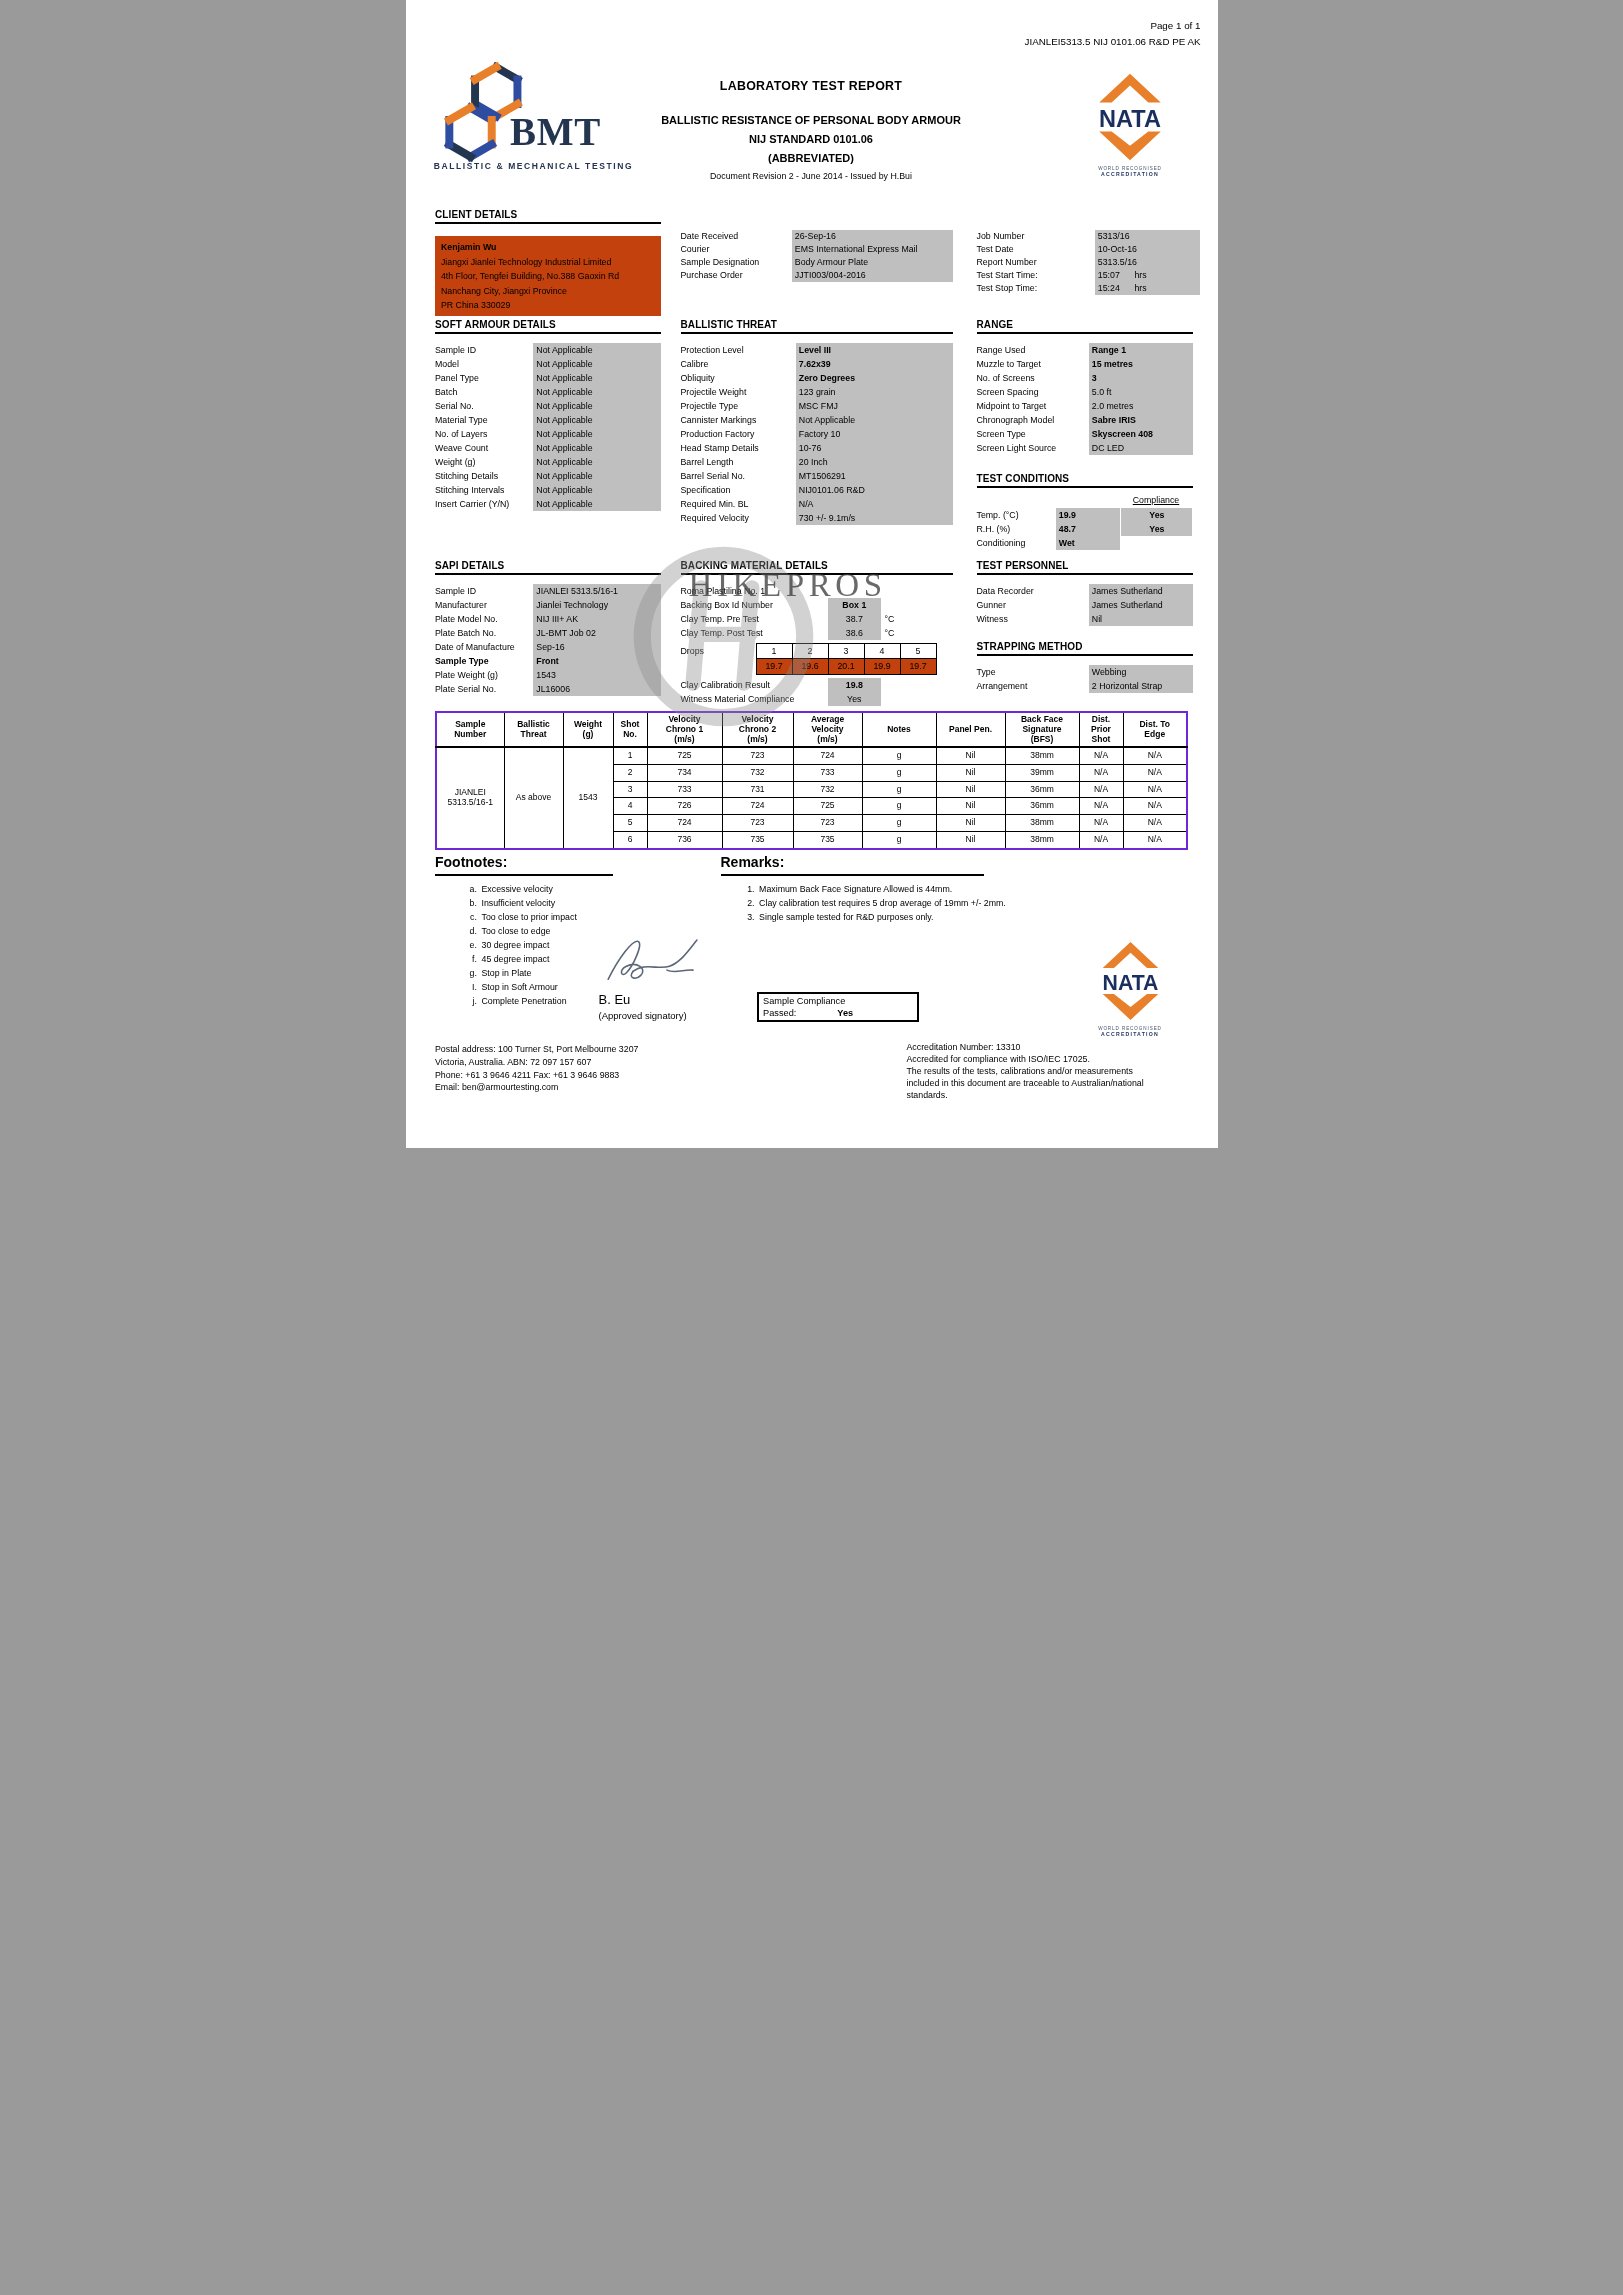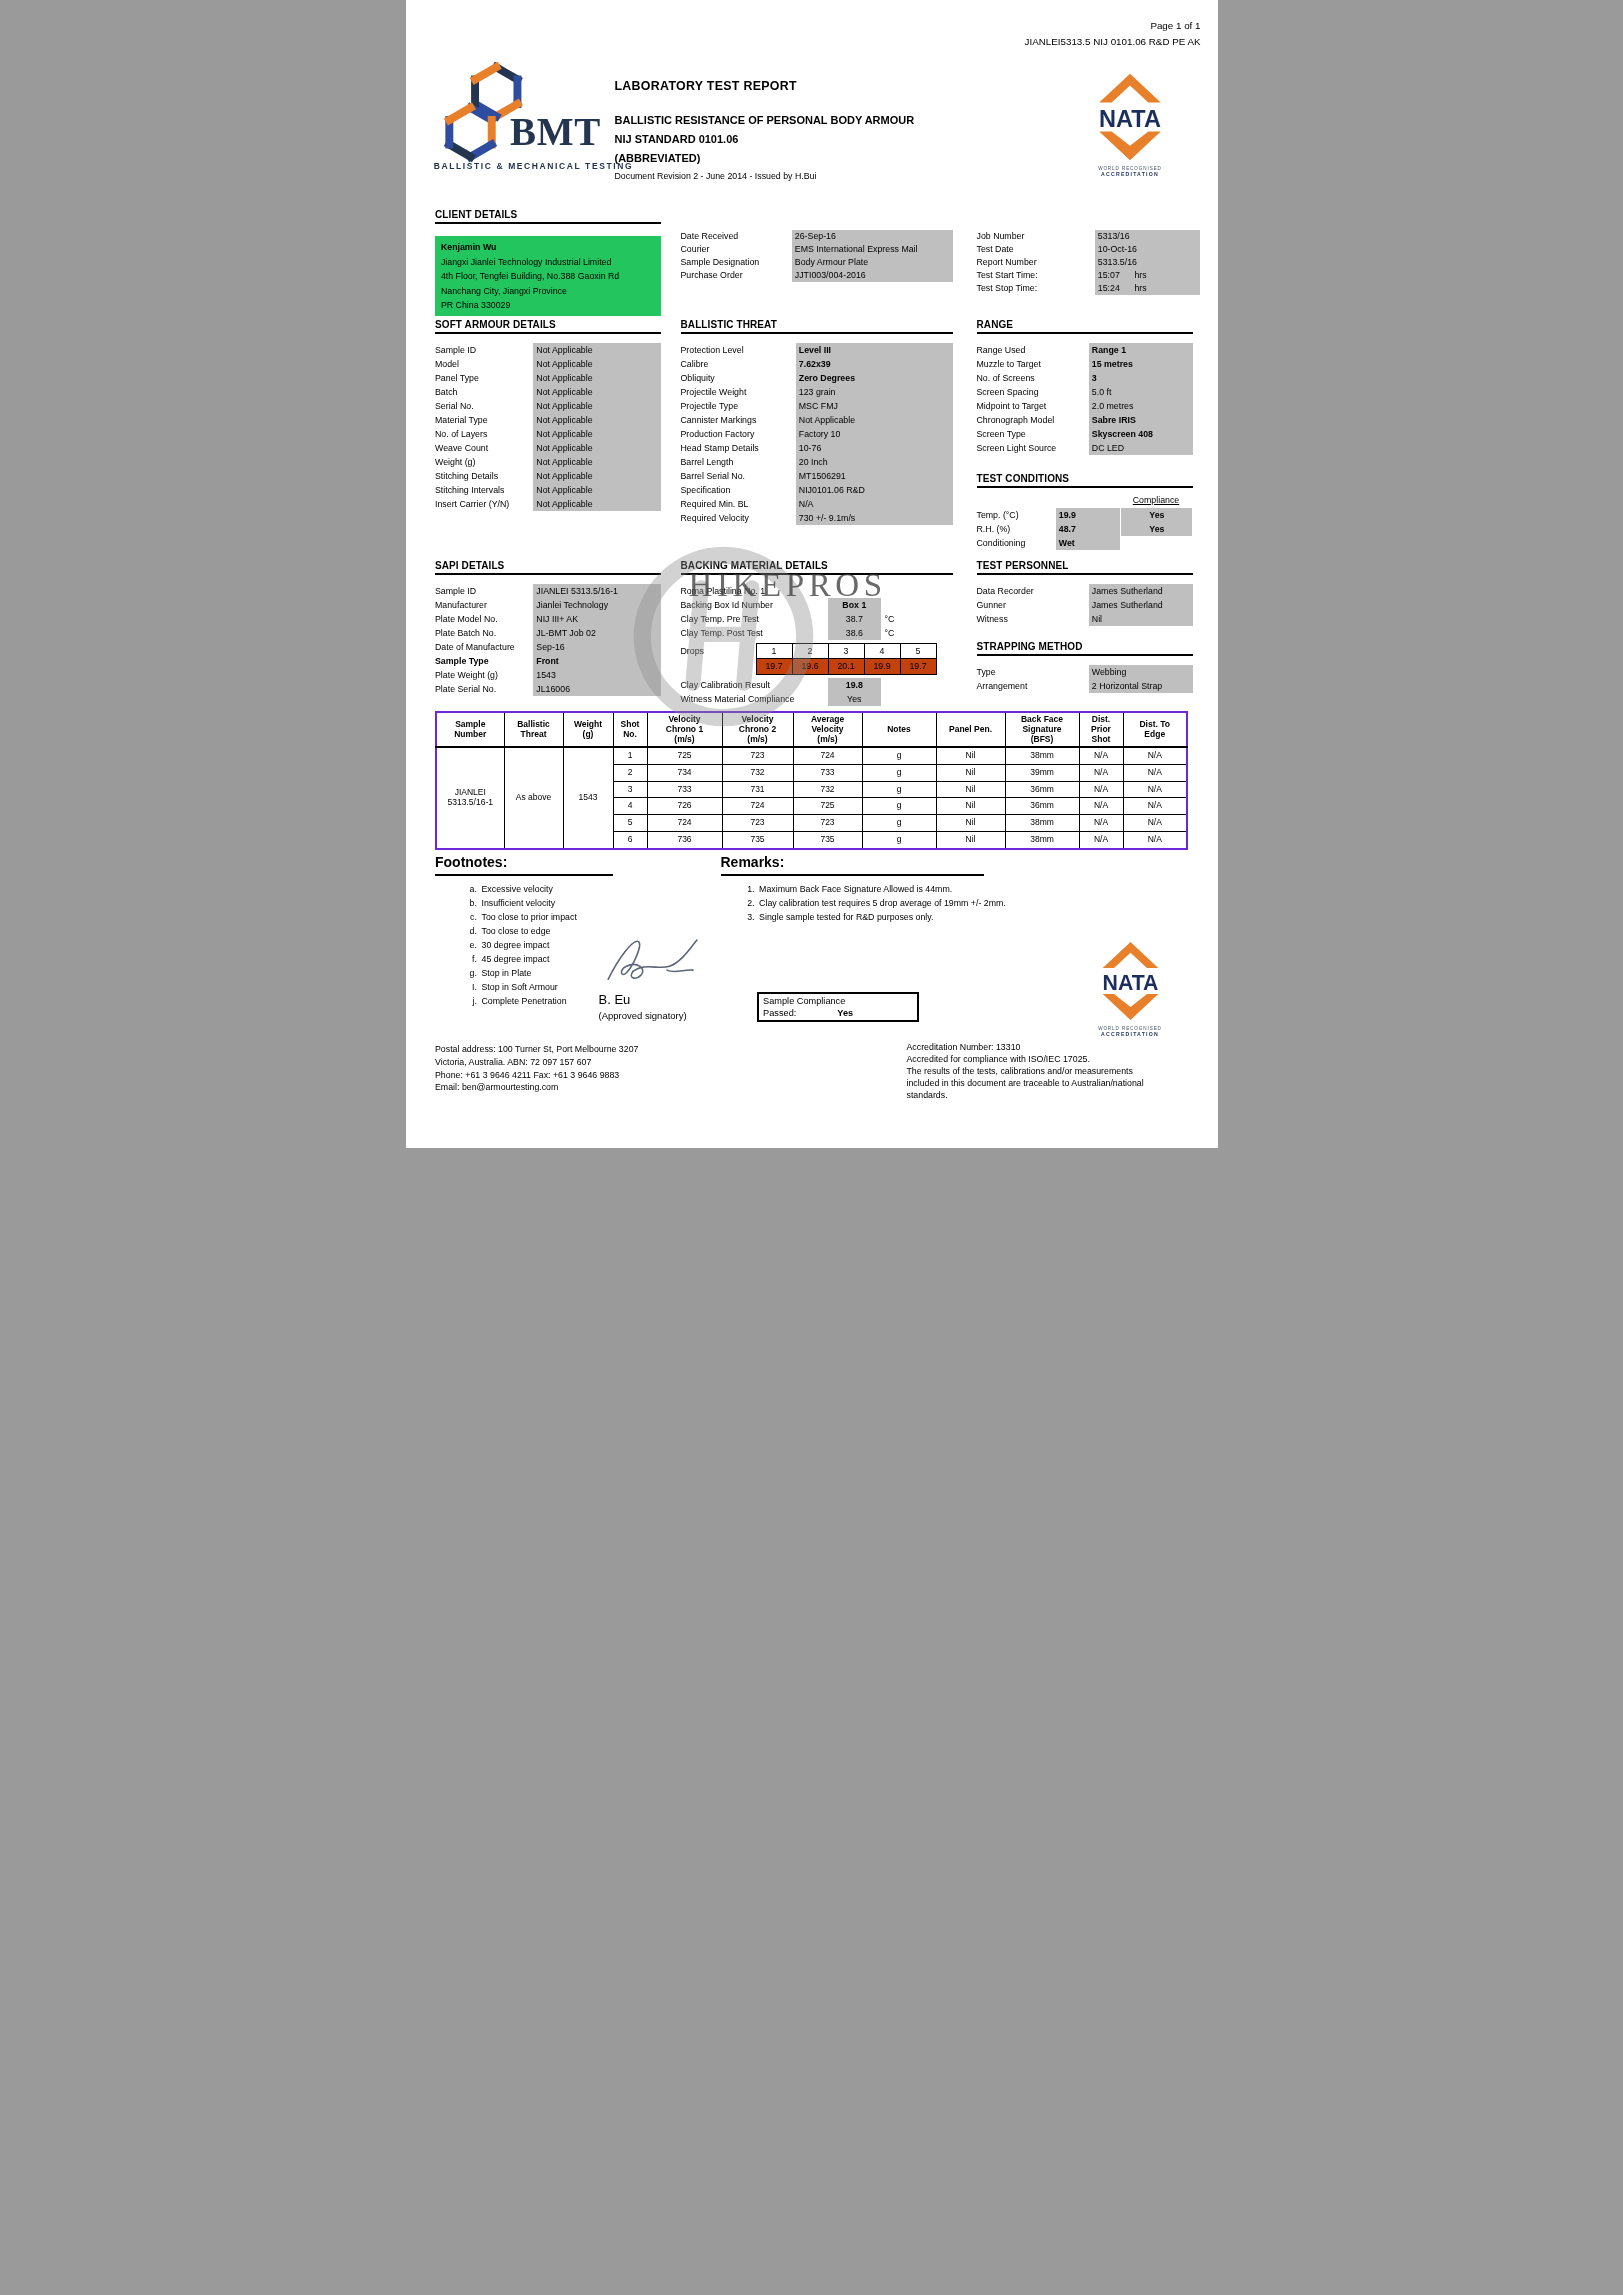--- a/index.html
+++ b/index.html
@@ -6,42 +6,42 @@
   .page{width:812px;height:1148px;margin:0 auto;background:#fff;position:relative;
         font-family:"Liberation Sans", sans-serif;color:#000;overflow:hidden;}
   .abs{position:absolute;}
   .b{font-weight:bold;}
   
   .page-meta{right:17px;top:18.3px;text-align:right;font-size:9.8px;line-height:15.7px;}
   .logo-block{left:29.5px;top:58px;width:216px;height:118px;}
   .logo-hex{position:absolute;left:0;top:0;}
   .logo-name{position:absolute;left:75px;top:51px;font-size:39px;font-weight:800;color:#24354f;letter-spacing:0.7px;font-family:Liberation Serif, serif;}
   .logo-sub{position:absolute;left:-1.3px;top:103px;font-size:8.5px;font-weight:bold;color:#24354f;letter-spacing:1.6px;white-space:nowrap;}
-  .title-block{left:209px;top:79px;width:393px;}
+  .title-block{left:209px;top:79px;width:393px;text-align:center;}
   .tb1{font-size:12.4px;font-weight:bold;letter-spacing:0.3px;}
   .tb2{font-size:11px;font-weight:bold;margin-top:21px;}
   .tb3{font-size:11px;font-weight:bold;margin-top:7.2px;}
   .tb4{font-size:11px;font-weight:bold;margin-top:7.2px;}
   .tb5{font-size:8.8px;margin-top:6.5px;}
   .nata{width:85px;text-align:center;}
   .nata-top{left:682px;top:71px;}
   .nata-bottom{left:682px;top:939px;}
   .nata small{display:block;}
   .nata-l1{font-size:4.6px;letter-spacing:0.9px;color:#44546a;margin-top:1.3px;}
   .nata-l2{font-size:5.2px;font-weight:bold;letter-spacing:1.2px;color:#1b2f5e;}
   
   .sec-title{font-size:10px;font-weight:bold;border-bottom:2px solid #000;padding-bottom:2px;margin-bottom:9.2px;letter-spacing:0.1px;}
   .kv-row{display:flex;align-items:stretch;height:14px;font-size:8.8px;line-height:14px;}
   .kv-label{flex:0 0 98px;white-space:nowrap;}
   .kv-value{flex:1 1 auto;background:#bfbfbf;padding:0 3.3px;white-space:pre;overflow:hidden;}
   .kv-suffix{flex:0 0 auto;padding-left:3.3px;}
   .kv-comp{flex:0 0 71px;background:#bfbfbf;text-align:center;font-weight:bold;margin-left:1.3px;}
   .kv-comp.empty{background:transparent;}
   .sec-client-left{left:29.5px;top:209px;width:226px;}
-  .addr{background:#22c55e;padding:3.9px 5.9px;font-size:8.8px;line-height:14.4px;margin-top:12.4px;}
+  .addr{background:#c2410c;padding:3.9px 5.9px;font-size:8.8px;line-height:14.4px;margin-top:12.4px;}
   .sec-client-mid{left:275px;top:230px;width:272px;}
   .sec-client-mid .kv-label{flex-basis:111px;}
   .sec-client-mid .kv-row{height:13px;line-height:13px;}
   .sec-client-right{left:571px;top:230px;width:223px;}
   .sec-client-right .kv-label{flex-basis:118px;}
   .sec-client-right .kv-row{height:13px;line-height:13px;}
   .sec-soft{left:29.5px;top:319px;width:226px;}
   .sec-threat{left:275px;top:319px;width:272px;}
   .sec-threat .kv-label{flex-basis:115px;}
   .sec-range{left:571px;top:319px;width:216px;}

